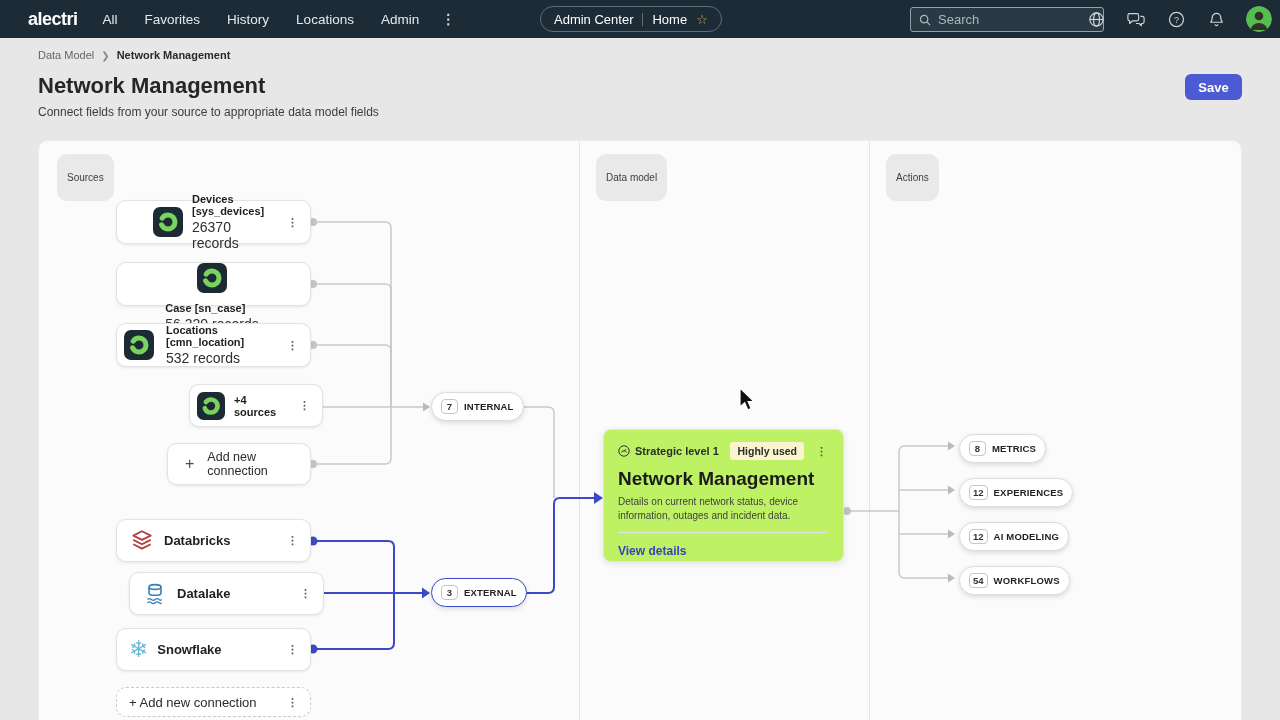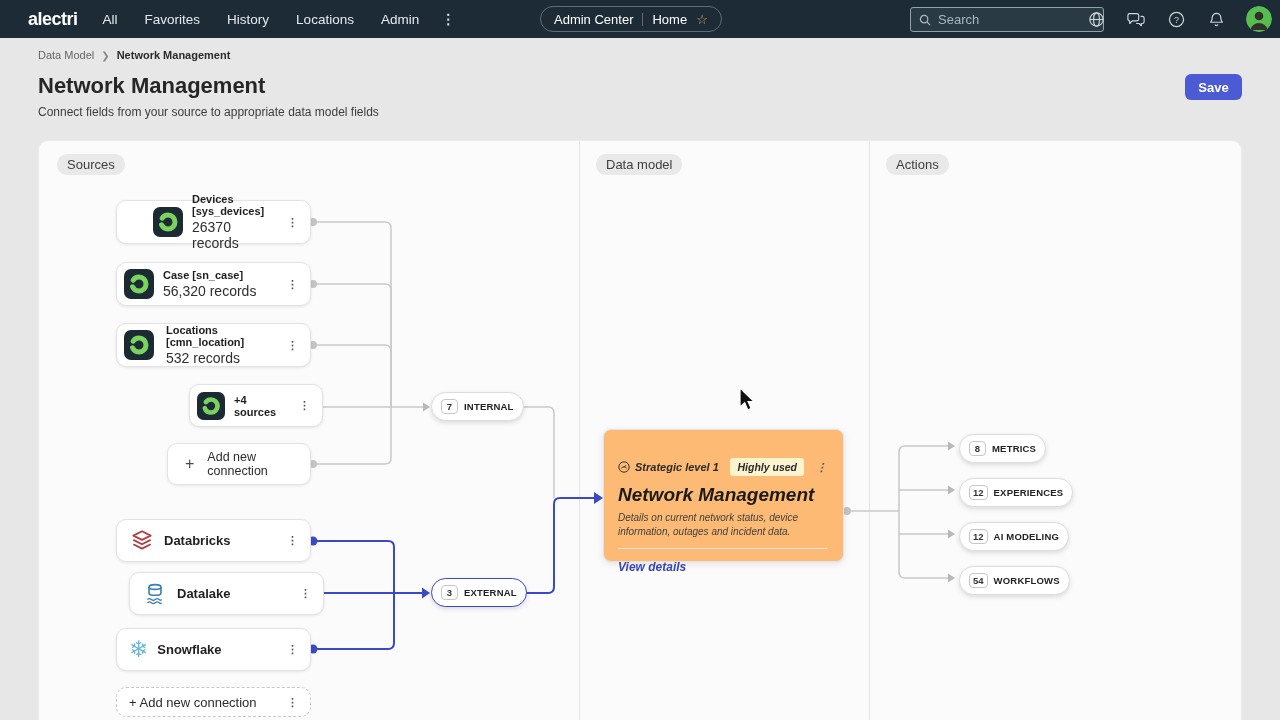--- a/index.html
+++ b/index.html
@@ -27,42 +27,42 @@
   .breadcrumb .crumb { cursor:pointer; }
   .breadcrumb .chev { color:#888; font-size:10px; }
   .breadcrumb .current { color:#2b2b2b; font-weight:bold; }
   .page-title { position:absolute; top:73px; left:38px; font-size:22px; font-weight:600; color:#262626; z-index:5; }
   .page-subtitle { position:absolute; top:105px; left:38px; font-size:12px; color:#3d3d3d; z-index:5; }
   .save-btn { position:absolute; top:74px; left:1185px; width:57px; height:26px; background:#4c5bd4; color:#fff; font-size:13px; font-weight:bold; border:none; border-radius:6px; cursor:pointer; z-index:5; font-family:"Liberation Sans",sans-serif; }
 
   
   .canvas { position:absolute; top:140px; left:38px; width:1204px; height:600px; background:#fbfbfb; border:1px solid #ececec; border-radius:10px; }
   .divider { position:absolute; top:0; width:1px; height:100%; background:#e4e4e4; }
-  .panel-label { position:absolute; top:13px; background:#e9e9e9; color:#3e3e3e; font-size:13px; padding:3px 10px; border-radius:10px; }
+  .panel-label { position:absolute; top:13px; background:#e9e9e9; color:#3e3e3e; font-size:10px; padding:18px 10px; border-radius:10px; }
   .connections { position:absolute; top:0; left:0; z-index:1; }
 
   
   .src-card { position:absolute; display:flex; align-items:center; gap:9px; padding:0 10px 0 7px; background:#fff; border:1px solid #e3e3e3; border-radius:10px; box-shadow:0 1px 3px rgba(0,0,0,.09); z-index:2; cursor:pointer; }
   .src-title { font-size:11px; font-weight:bold; color:#1e1e1e; }
   .src-records { font-size:14px; color:#2e2e2e; margin-top:2px; }
   .kebab { margin-left:auto; color:#555; font-size:11px; font-weight:bold; cursor:pointer; padding:0 2px; }
   .ext-name { font-size:13px; font-weight:600; color:#1f1f1f; }
   .add-card { position:absolute; display:flex; align-items:center; background:#fff; border:1px solid #e3e3e3; border-radius:10px; box-shadow:0 1px 3px rgba(0,0,0,.09); z-index:2; cursor:pointer; }
   .plus-glyph { color:#4a4a4a; font-size:16px; font-weight:400; }
   .add-label { font-size:12.5px; color:#2b2b2b; }
   .dashed { border:1px dashed #c9c9c9; box-shadow:none; background:#fff; }
 
   
   .node-pill { position:absolute; display:inline-flex; align-items:center; gap:6px; padding:6px 9px; background:#fff; border:1px solid #dcdcdc; border-radius:15px; box-shadow:0 2px 5px rgba(0,0,0,.13); z-index:2; cursor:pointer; }
   .node-pill.selected { border:1.5px solid #3c49c6; }
   .node-badge { min-width:17px; height:15px; padding:0 3px; border:1px solid #c6c6c6; border-radius:4px; font-size:9.5px; font-weight:bold; color:#333; display:flex; align-items:center; justify-content:center; background:#fff; }
   .node-label { font-size:9.5px; font-weight:bold; color:#222; letter-spacing:.2px; }
 
   
-  .model-card { position:absolute; left:564px; top:288px; width:241px; height:133px; background:#fdba74; border:1px solid #e3e3e3; border-radius:8px; box-shadow:0 2px 7px rgba(0,0,0,.1); z-index:2; padding:28px 16px 10px 14px; cursor:pointer;font-style:italic; }
+  .model-card { position:absolute; left:564px; top:288px; width:241px; height:133px; background:#bef264; border:1px solid #e3e3e3; border-radius:8px; box-shadow:0 2px 7px rgba(0,0,0,.1); z-index:2; padding:12px 16px 10px 14px; cursor:pointer; }
   .mc-head { display:flex; align-items:center; gap:5px; }
   .mc-level { font-size:11px; font-weight:bold; color:#2b2b2b; }
   .mc-badge { margin-left:auto; background:#fbf4cf; color:#2b2b2b; font-size:10.5px; font-weight:bold; padding:3px 7px; border-radius:3px; }
   .mc-kebab { color:#555; font-size:11px; font-weight:bold; margin-left:7px; cursor:pointer; }
   .mc-title { font-size:19px; font-weight:600; color:#1b1b1b; margin-top:8px; }
   .mc-desc { font-size:10px; color:#3f3f3f; line-height:1.4; margin-top:5px; width:218px; }
   .mc-hr { border:none; border-top:1px solid #e4e4e4; margin:9px 0 8px; }
   .mc-link { font-size:12px; font-weight:bold; color:#3745b8; cursor:pointer; }
 
   .cursor { position:absolute; left:736px; top:386px; z-index:50; pointer-events:none; }
@@ -204,21 +204,21 @@
           <circle cx="15" cy="15" r="7" fill="none" stroke="#7bd35f" stroke-width="5" stroke-linecap="round" stroke-dasharray="37 7" stroke-dashoffset="-26"></circle>
         </svg>
     </span>
     <span>
       <div class="src-title">Devices [sys_devices]</div>
       <div class="src-records">26370 records</div>
     </span>
     <span class="kebab">⋮</span>
   </div>
 
-  <div class="src-card" style="left:77px; top:121px; width:195px; height:44px;">
+  <div class="src-card" style="left:77px; top:121px; width:195px; height:44px;flex-direction:column;">
     <span style="display:flex;">
       <svg width="30" height="30" viewBox="0 0 30 30">
           <rect width="30" height="30" rx="7" fill="#1c2b33"></rect>
           <circle cx="15" cy="15" r="7" fill="none" stroke="#7bd35f" stroke-width="5" stroke-linecap="round" stroke-dasharray="37 7" stroke-dashoffset="-26"></circle>
         </svg>
     </span>
     <span>
       <div class="src-title">Case [sn_case]</div>
       <div class="src-records">56,320 records</div>
     </span>

